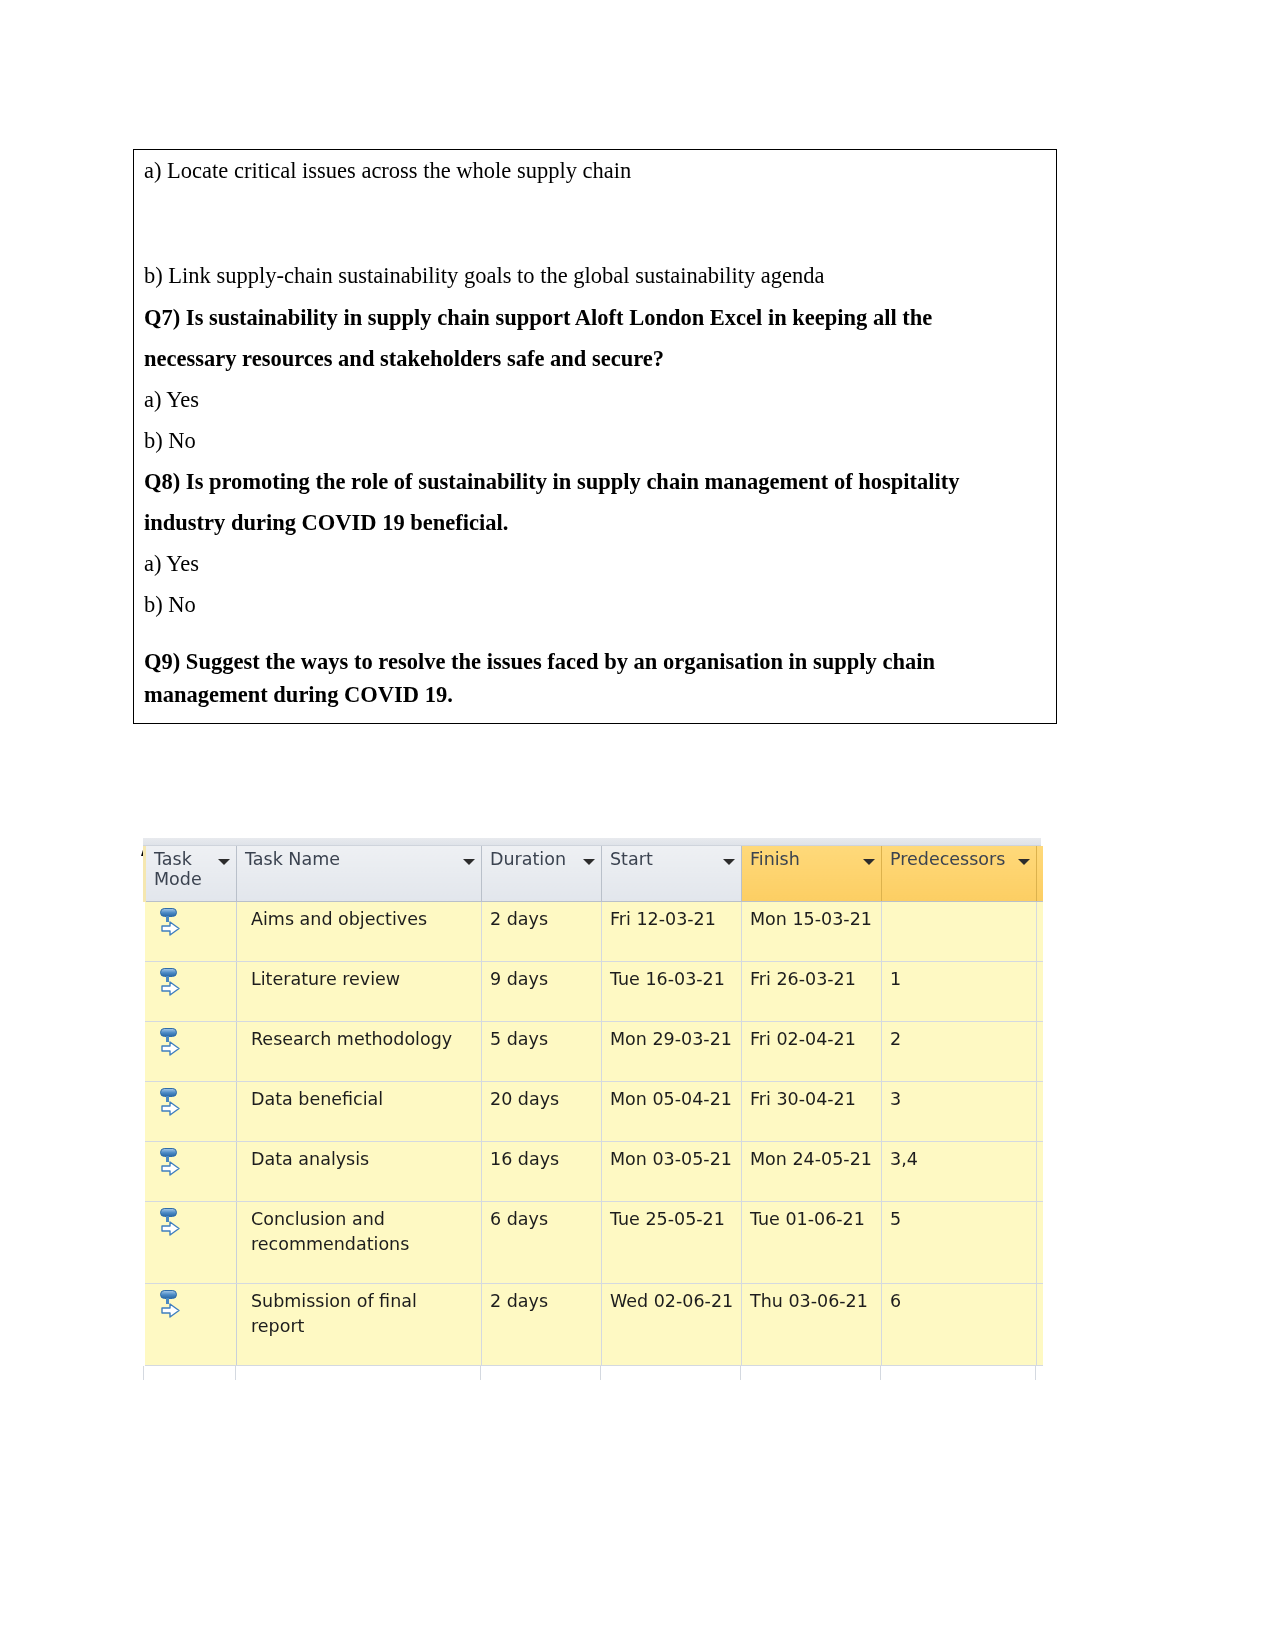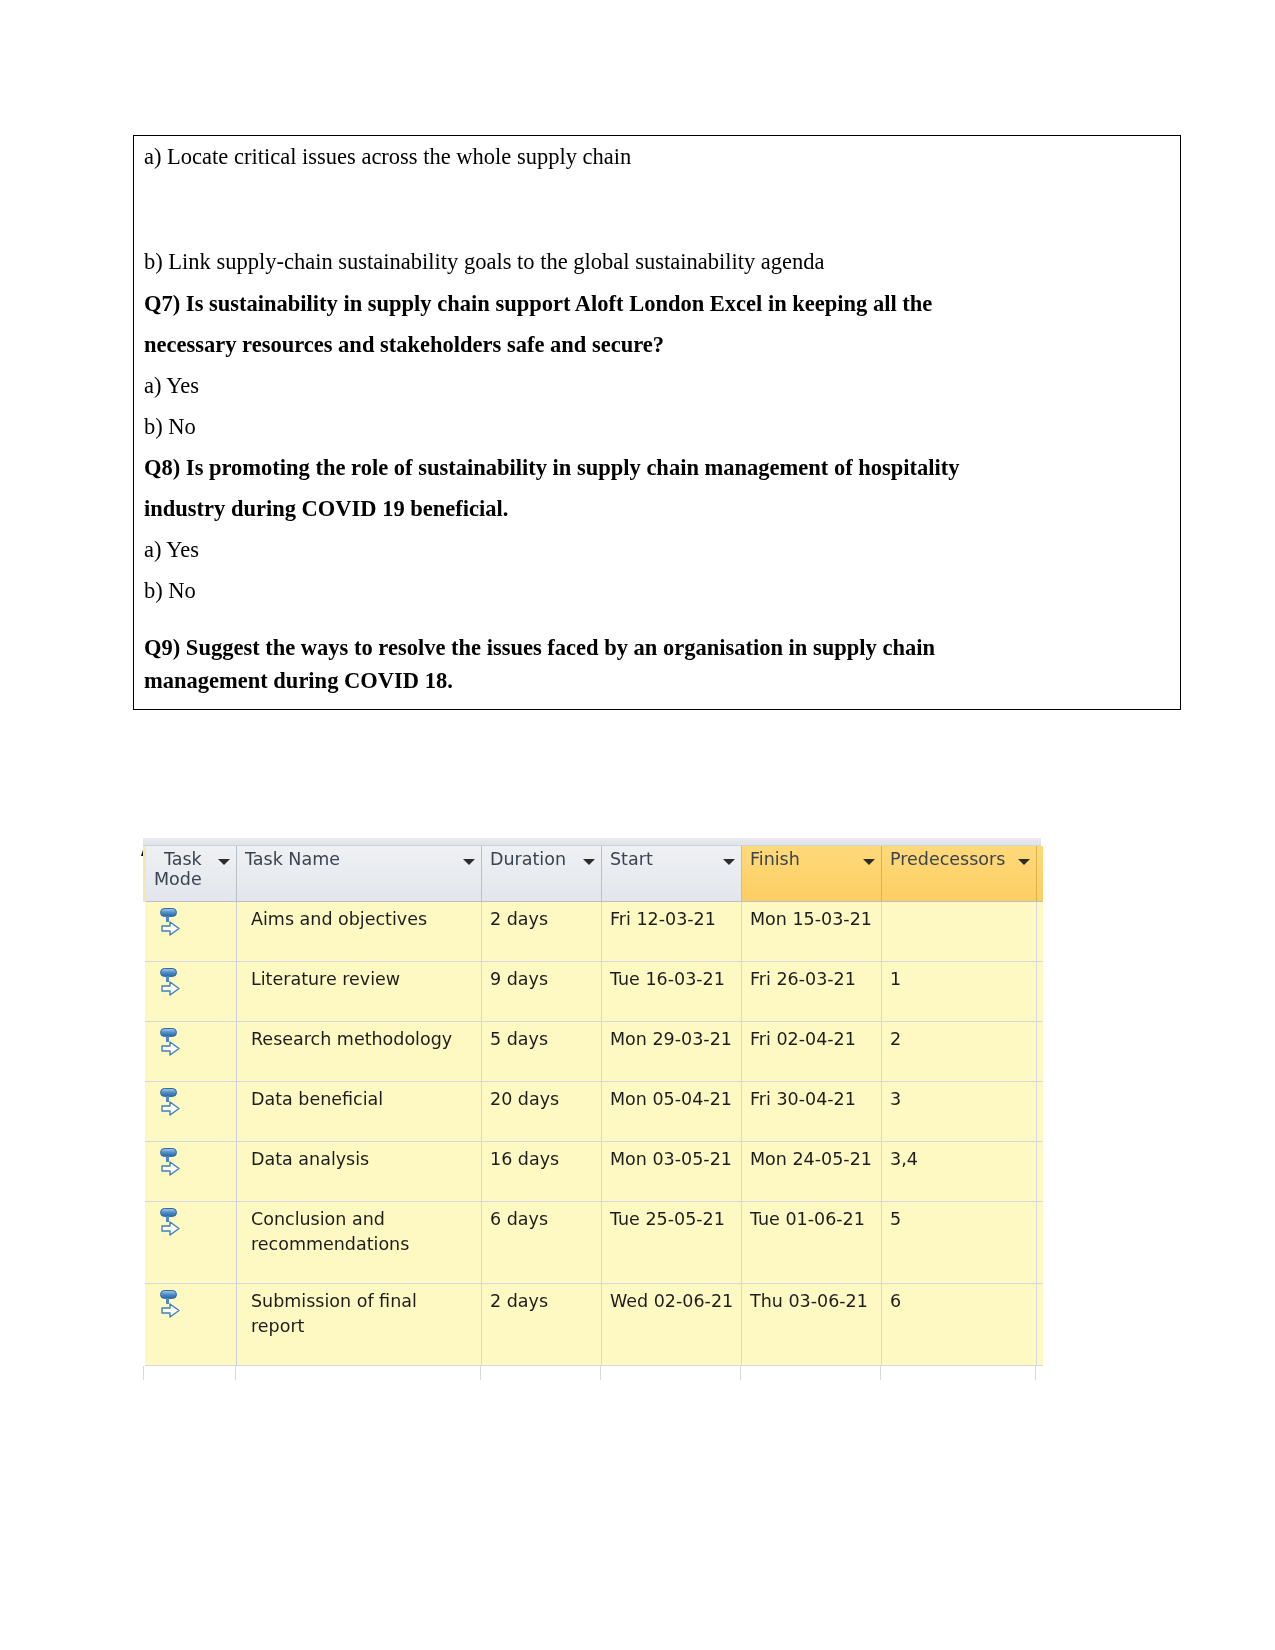--- a/index.html
+++ b/index.html
@@ -20,22 +20,22 @@
   .page {
     position: absolute;
     inset: 0;
     background: #ffffff;
   }
 
   
   .qbox {
     position: absolute;
     left: 133px;
-    top: 135px;
-    width: 1048px;
+    top: 149px;
+    width: 924px;
     border: 1.5px solid #000000;
     box-sizing: border-box;
     padding: 10px 13px 12px 10px;
     background: #ffffff;
   }
 
   .qline {
     font-size: 22.5px;
     line-height: 1.0;
     margin: 0;
@@ -138,21 +138,20 @@
     background: linear-gradient(to bottom, #ffd97a 0%, #fcce63 100%);
     padding: 0;
   }
 
   .th-inner {
     display: flex;
     align-items: flex-start;
     justify-content: space-between;
     gap: 12px;
     width: 100%;
-    text-align: right;
   }
   .th-label {
     line-height: 1.12;
     white-space: pre-line;
   }
   .caret {
     flex: 0 0 auto;
     width: 0; height: 0;
     border-left: 6px solid transparent;
     border-right: 6px solid transparent;
@@ -250,21 +249,21 @@
 
     <div class="qbold">
       <span>Q8) Is promoting the role of sustainability in supply chain management of hospitality</span>
       <div class="lastline">industry during COVID 19 beneficial.</div>
     </div>
     <div class="opt">a) Yes</div>
     <div class="opt">b) No</div>
 
     <div class="qbold tight">
       <span>Q9) Suggest the ways to resolve the issues faced by an organisation in supply chain</span>
-      <div class="lastline">management during COVID 18.</div>
+      <div class="lastline">management during COVID 19.</div>
     </div>
 
   </div>
 
   <div class="appendix-title">Appendix Two: Gantt Chart</div>
 
   <div class="gantt-wrap">
     <div class="gantt-topstrip"></div>
 
     <table class="gantt">

